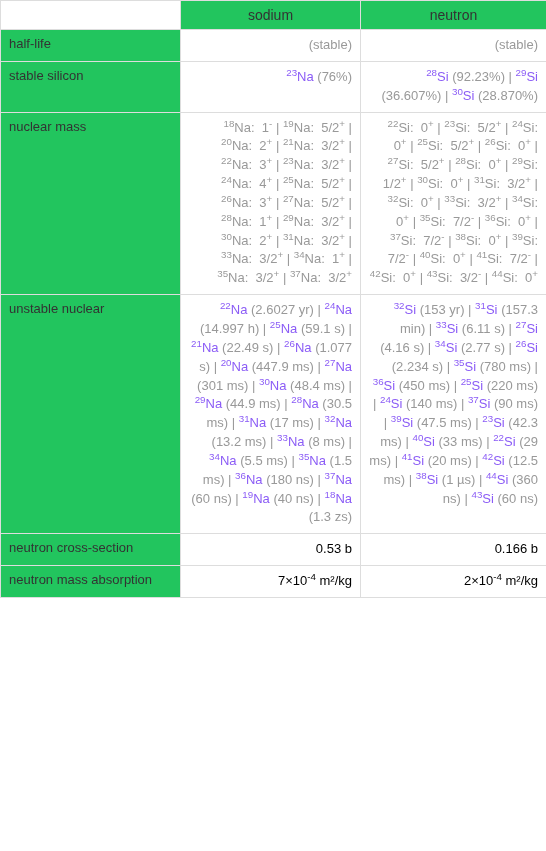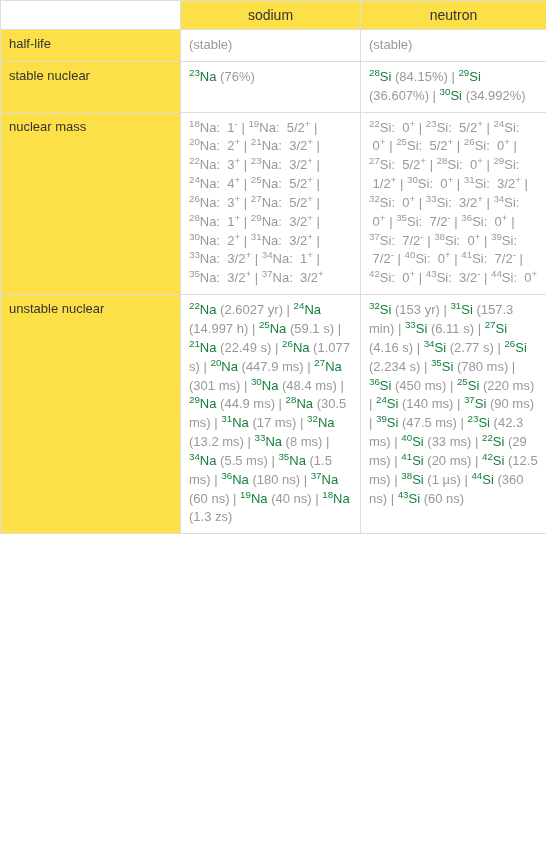--- a/index.html
+++ b/index.html
@@ -1,28 +1,28 @@
 <!DOCTYPE html>
 <html><head>
 <meta charset="utf-8">
 <style>
 * { box-sizing: border-box; margin: 0; padding: 0; }
 body { font-family: Arial, sans-serif; font-size: 13px; background: #fff; width: 546px; }
 table { border-collapse: collapse; width: 100%; table-layout: fixed; }
 th, td { border: 1px solid #ddd; padding: 6px 8px; vertical-align: top; text-align: left; }
-th { font-weight: normal; color: #333; background: #fde047; }
+th { font-weight: normal; color: #333; background: #22c55e; }
 thead th { text-align: center; font-weight: normal; color: #333; font-size: 14px; }
 thead th:first-child { background: #fff; }
 col.c0 { width: 180px; }
 col.c1 { width: 180px; }
 col.c2 { width: 186px; }
 .grey { color: #999; }
-.black { color: #15803d; }
+.black { color: #8b5cf6; }
 sup { font-size: 0.75em; vertical-align: super; line-height: 0; }
-td { line-height: 1.45; word-wrap: break-word; }
+td { line-height: 1.45; word-wrap: break-word; text-align: right; }
 </style>
 </head>
 <body>
 
 <table>
 <colgroup>
       <col class="c0">
       <col class="c1">
       <col class="c2">
     </colgroup>
@@ -35,33 +35,43 @@
 </thead>
 <tbody>
 
 <tr>
   <th>half-life</th>
   <td><span class="grey">(stable)</span></td>
   <td><span class="grey">(stable)</span></td>
 </tr>
 
 <tr>
-  <th>stable nuclear</th>
+  <th>stable silicon</th>
   <td><span class="black"><sup>23</sup>Na</span><span class="grey"> (76%)</span></td>
-  <td><span class="black"><sup>28</sup>Si</span><span class="grey"> (84.15%)</span><span class="grey"> | </span><span class="black"><sup>29</sup>Si</span><span class="grey"> (36.607%)</span><span class="grey"> | </span><span class="black"><sup>30</sup>Si</span><span class="grey"> (34.992%)</span></td>
+  <td><span class="black"><sup>28</sup>Si</span><span class="grey"> (92.23%)</span><span class="grey"> | </span><span class="black"><sup>29</sup>Si</span><span class="grey"> (36.607%)</span><span class="grey"> | </span><span class="black"><sup>30</sup>Si</span><span class="grey"> (28.870%)</span></td>
 </tr>
 
 <tr>
   <th>nuclear mass</th>
   <td class="grey"><sup>18</sup>Na: &nbsp;1<sup>-</sup> | <sup>19</sup>Na: &nbsp;5/2<sup>+</sup> | <sup>20</sup>Na: &nbsp;2<sup>+</sup> | <sup>21</sup>Na: &nbsp;3/2<sup>+</sup> | <sup>22</sup>Na: &nbsp;3<sup>+</sup> | <sup>23</sup>Na: &nbsp;3/2<sup>+</sup> | <sup>24</sup>Na: &nbsp;4<sup>+</sup> | <sup>25</sup>Na: &nbsp;5/2<sup>+</sup> | <sup>26</sup>Na: &nbsp;3<sup>+</sup> | <sup>27</sup>Na: &nbsp;5/2<sup>+</sup> | <sup>28</sup>Na: &nbsp;1<sup>+</sup> | <sup>29</sup>Na: &nbsp;3/2<sup>+</sup> | <sup>30</sup>Na: &nbsp;2<sup>+</sup> | <sup>31</sup>Na: &nbsp;3/2<sup>+</sup> | <sup>33</sup>Na: &nbsp;3/2<sup>+</sup> | <sup>34</sup>Na: &nbsp;1<sup>+</sup> | <sup>35</sup>Na: &nbsp;3/2<sup>+</sup> | <sup>37</sup>Na: &nbsp;3/2<sup>+</sup></td>
   <td class="grey"><sup>22</sup>Si: &nbsp;0<sup>+</sup> | <sup>23</sup>Si: &nbsp;5/2<sup>+</sup> | <sup>24</sup>Si: &nbsp;0<sup>+</sup> | <sup>25</sup>Si: &nbsp;5/2<sup>+</sup> | <sup>26</sup>Si: &nbsp;0<sup>+</sup> | <sup>27</sup>Si: &nbsp;5/2<sup>+</sup> | <sup>28</sup>Si: &nbsp;0<sup>+</sup> | <sup>29</sup>Si: &nbsp;1/2<sup>+</sup> | <sup>30</sup>Si: &nbsp;0<sup>+</sup> | <sup>31</sup>Si: &nbsp;3/2<sup>+</sup> | <sup>32</sup>Si: &nbsp;0<sup>+</sup> | <sup>33</sup>Si: &nbsp;3/2<sup>+</sup> | <sup>34</sup>Si: &nbsp;0<sup>+</sup> | <sup>35</sup>Si: &nbsp;7/2<sup>-</sup> | <sup>36</sup>Si: &nbsp;0<sup>+</sup> | <sup>37</sup>Si: &nbsp;7/2<sup>-</sup> | <sup>38</sup>Si: &nbsp;0<sup>+</sup> | <sup>39</sup>Si: &nbsp;7/2<sup>-</sup> | <sup>40</sup>Si: &nbsp;0<sup>+</sup> | <sup>41</sup>Si: &nbsp;7/2<sup>-</sup> | <sup>42</sup>Si: &nbsp;0<sup>+</sup> | <sup>43</sup>Si: &nbsp;3/2<sup>-</sup> | <sup>44</sup>Si: &nbsp;0<sup>+</sup></td>
 </tr>
 
 <tr>
   <th>unstable nuclear</th>
   <td><span class="black"><sup>22</sup>Na</span><span class="grey"> (2.6027 yr)</span><span class="grey"> | </span><span class="black"><sup>24</sup>Na</span><span class="grey"> (14.997 h)</span><span class="grey"> | </span><span class="black"><sup>25</sup>Na</span><span class="grey"> (59.1 s)</span><span class="grey"> | </span><span class="black"><sup>21</sup>Na</span><span class="grey"> (22.49 s)</span><span class="grey"> | </span><span class="black"><sup>26</sup>Na</span><span class="grey"> (1.077 s)</span><span class="grey"> | </span><span class="black"><sup>20</sup>Na</span><span class="grey"> (447.9 ms)</span><span class="grey"> | </span><span class="black"><sup>27</sup>Na</span><span class="grey"> (301 ms)</span><span class="grey"> | </span><span class="black"><sup>30</sup>Na</span><span class="grey"> (48.4 ms)</span><span class="grey"> | </span><span class="black"><sup>29</sup>Na</span><span class="grey"> (44.9 ms)</span><span class="grey"> | </span><span class="black"><sup>28</sup>Na</span><span class="grey"> (30.5 ms)</span><span class="grey"> | </span><span class="black"><sup>31</sup>Na</span><span class="grey"> (17 ms)</span><span class="grey"> | </span><span class="black"><sup>32</sup>Na</span><span class="grey"> (13.2 ms)</span><span class="grey"> | </span><span class="black"><sup>33</sup>Na</span><span class="grey"> (8 ms)</span><span class="grey"> | </span><span class="black"><sup>34</sup>Na</span><span class="grey"> (5.5 ms)</span><span class="grey"> | </span><span class="black"><sup>35</sup>Na</span><span class="grey"> (1.5 ms)</span><span class="grey"> | </span><span class="black"><sup>36</sup>Na</span><span class="grey"> (180 ns)</span><span class="grey"> | </span><span class="black"><sup>37</sup>Na</span><span class="grey"> (60 ns)</span><span class="grey"> | </span><span class="black"><sup>19</sup>Na</span><span class="grey"> (40 ns)</span><span class="grey"> | </span><span class="black"><sup>18</sup>Na</span><span class="grey"> (1.3 zs)</span></td>
   <td><span class="black"><sup>32</sup>Si</span><span class="grey"> (153 yr)</span><span class="grey"> | </span><span class="black"><sup>31</sup>Si</span><span class="grey"> (157.3 min)</span><span class="grey"> | </span><span class="black"><sup>33</sup>Si</span><span class="grey"> (6.11 s)</span><span class="grey"> | </span><span class="black"><sup>27</sup>Si</span><span class="grey"> (4.16 s)</span><span class="grey"> | </span><span class="black"><sup>34</sup>Si</span><span class="grey"> (2.77 s)</span><span class="grey"> | </span><span class="black"><sup>26</sup>Si</span><span class="grey"> (2.234 s)</span><span class="grey"> | </span><span class="black"><sup>35</sup>Si</span><span class="grey"> (780 ms)</span><span class="grey"> | </span><span class="black"><sup>36</sup>Si</span><span class="grey"> (450 ms)</span><span class="grey"> | </span><span class="black"><sup>25</sup>Si</span><span class="grey"> (220 ms)</span><span class="grey"> | </span><span class="black"><sup>24</sup>Si</span><span class="grey"> (140 ms)</span><span class="grey"> | </span><span class="black"><sup>37</sup>Si</span><span class="grey"> (90 ms)</span><span class="grey"> | </span><span class="black"><sup>39</sup>Si</span><span class="grey"> (47.5 ms)</span><span class="grey"> | </span><span class="black"><sup>23</sup>Si</span><span class="grey"> (42.3 ms)</span><span class="grey"> | </span><span class="black"><sup>40</sup>Si</span><span class="grey"> (33 ms)</span><span class="grey"> | </span><span class="black"><sup>22</sup>Si</span><span class="grey"> (29 ms)</span><span class="grey"> | </span><span class="black"><sup>41</sup>Si</span><span class="grey"> (20 ms)</span><span class="grey"> | </span><span class="black"><sup>42</sup>Si</span><span class="grey"> (12.5 ms)</span><span class="grey"> | </span><span class="black"><sup>38</sup>Si</span><span class="grey"> (1 µs)</span><span class="grey"> | </span><span class="black"><sup>44</sup>Si</span><span class="grey"> (360 ns)</span><span class="grey"> | </span><span class="black"><sup>43</sup>Si</span><span class="grey"> (60 ns)</span></td>
 </tr>
 
+<tr>
+  <th>neutron cross-section</th>
+  <td>0.53 b</td>
+  <td>0.166 b</td>
+</tr>
 
+<tr>
+  <th>neutron mass absorption</th>
+  <td>7×10<sup>-4</sup> m²/kg</td>
+  <td>2×10<sup>-4</sup> m²/kg</td>
+</tr>
 
 </tbody>
 </table>
 
 </body></html>

